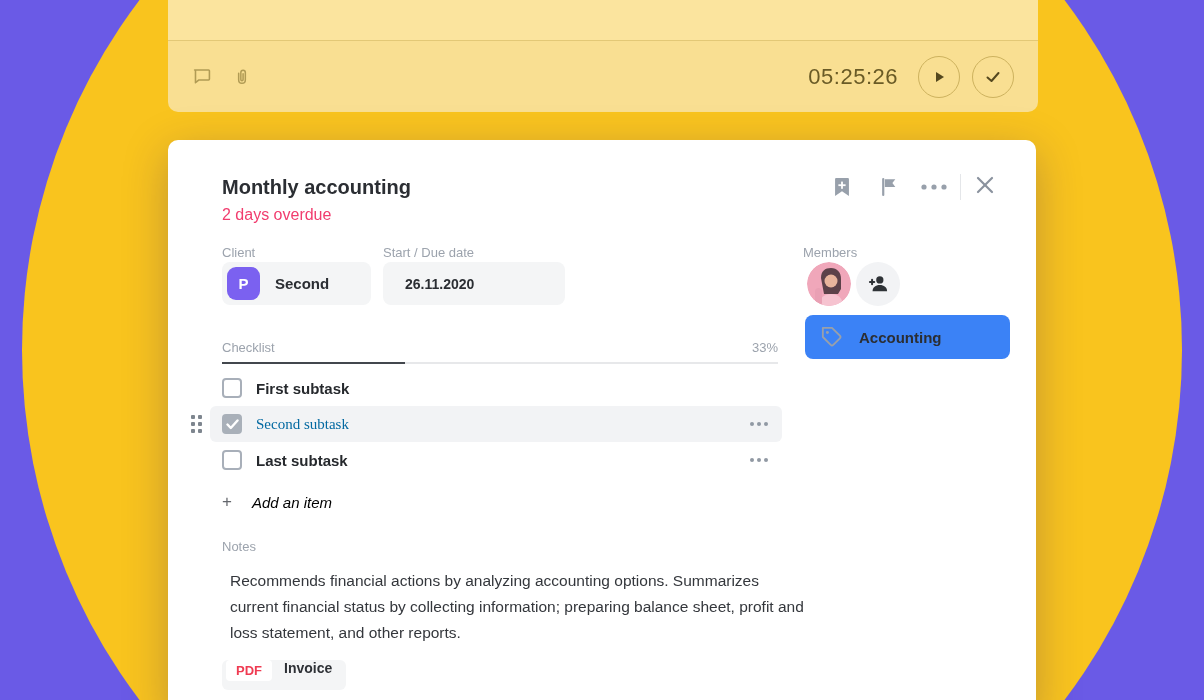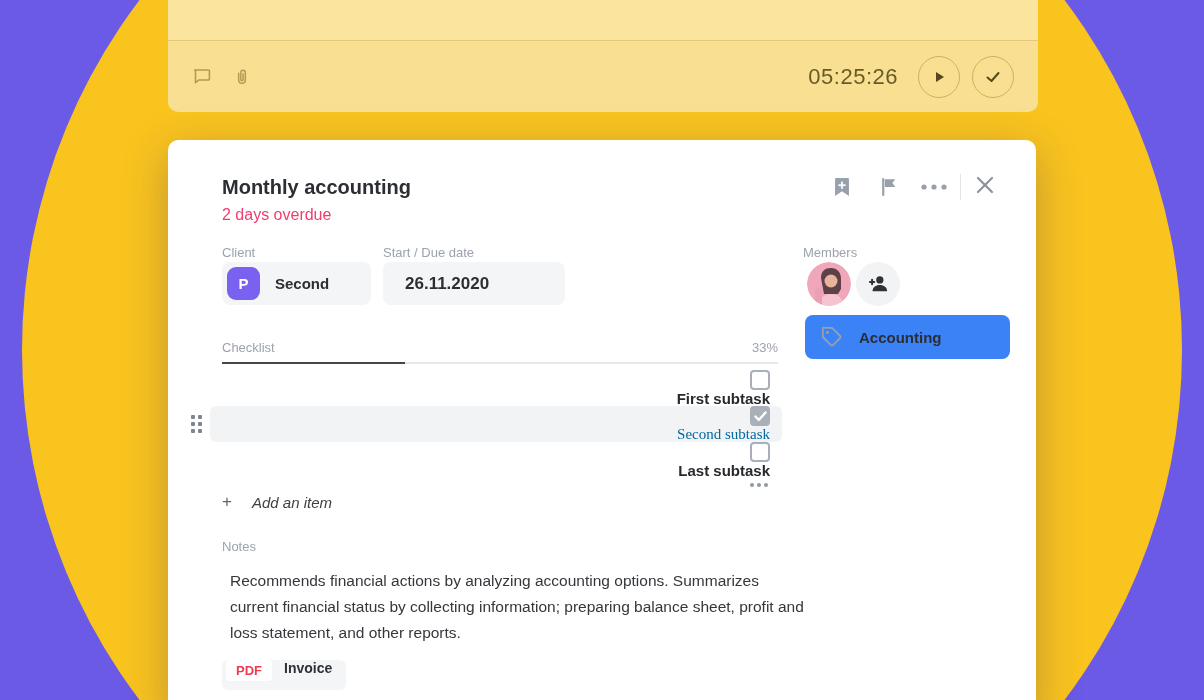--- a/index.html
+++ b/index.html
@@ -32,53 +32,53 @@
   .hicon { position:absolute; top:36px; width:22px; height:22px; display:flex;
     align-items:center; justify-content:center; cursor:pointer; }
   .hdr-divider { position:absolute; left:792px; top:34px; width:1px; height:26px; background:#E4E6E9; }
 
   .flabel { position:absolute; font-size:13px; color:#9CA3AD; }
   .field { position:absolute; top:122px; height:43px; background:#F4F5F6; border-radius:8px;
     display:flex; align-items:center; cursor:pointer; }
   .client-chip { width:33px; height:33px; margin-left:5px; border-radius:9px; background:#7B61F0;
     color:#fff; font-size:15px; font-weight:700; display:flex; align-items:center; justify-content:center; }
   .client-name { margin-left:15px; font-size:15px; font-weight:700; color:#2B2E33; }
-  .date-text { margin-left:22px; font-size:17px; font-weight:700; color:#2B2E33; }
+  .date-text { margin-left:22px; font-size:14px; font-weight:700; color:#2B2E33; }
 
   .avatar { position:absolute; left:639px; top:122px; width:44px; height:44px; border-radius:50%;
     overflow:hidden; cursor:pointer; }
   .add-member { position:absolute; left:688px; top:122px; width:44px; height:44px; border-radius:50%;
     background:#F2F3F5; display:flex; align-items:center; justify-content:center; cursor:pointer; }
 
   .tag-pill { position:absolute; left:637px; top:175px; width:205px; height:44px; background:#3b82f6;
     border-radius:8px; display:flex; align-items:center; padding:0 16px; cursor:pointer; }
   .tag-pill .tag-label { margin-left:16px; font-size:15px; font-weight:700; color:#2B2E33; }
 
   .check-header { position:absolute; left:54px; top:200px; width:556px; display:flex;
     justify-content:space-between; font-size:13px; color:#9CA3AD; }
   .progress-track { position:absolute; left:54px; top:222px; width:556px; height:2px; background:#E7E8EA; }
   .progress-fill { height:2px; background:#43474D; }
 
   .rows { position:absolute; left:42px; top:230px; width:572px; }
-  .row { height:36px; display:flex; align-items:flex-end; padding:0 12px; border-radius:6px; position:relative;flex-direction:column; }
+  .row { height:36px; display:flex; align-items:center; padding:0 12px; border-radius:6px; position:relative; }
   .row.hl { background:#F2F3F5; }
   .cbox { width:20px; height:20px; border:2px solid #A8AFB9; border-radius:4px; background:#fff;
     flex:0 0 20px; display:flex; align-items:center; justify-content:center; cursor:pointer; }
   .cbox.checked { background:#A9B0B9; border-color:#A9B0B9; }
   .row-label { margin-left:14px; font-size:15px; font-weight:600; color:#26292D; }
   .row.done .row-label { color:#0369a1; font-weight:400;font-family:Liberation Serif, serif; }
   .row-menu { margin-left:auto; display:flex; gap:3px; cursor:pointer; padding:4px 2px; }
   .row-menu i { width:4px; height:4px; border-radius:50%; background:#9199A3; display:block; }
   .drag-handle { position:absolute; left:-19px; top:9px; display:grid;
     grid-template-columns:4px 4px; grid-gap:3px; cursor:grab; }
   .drag-handle i { width:4px; height:4px; background:#7E868F; border-radius:1px; display:block; }
 
   .add-item { position:absolute; left:54px; top:352px; display:flex; align-items:center; gap:20px; cursor:pointer; }
   .add-plus { font-size:17px; color:#63666C; }
-  .add-text { font-size:15px; font-style:italic; color:#404040; }
+  .add-text { font-size:15px; font-style:italic; color:#000000; }
 
   .notes-label { left:54px; top:399px; }
   .notes-text { position:absolute; left:62px; top:428px; width:578px; font-size:15.5px;
     line-height:26px; color:#34373C; }
 
   .attach-pill { position:absolute; left:54px; top:520px; height:30px; background:#F4F5F6;
     border-radius:6px; display:inline-flex; align-items:flex-start; padding:0 14px 0 4px; cursor:pointer; }
   .attach-type { background:#fff; border-radius:4px; padding:3px 10px; font-size:13px;
     font-weight:700; color:#EF3B52; }
   .attach-name { margin-left:12px; font-size:14px; font-weight:600; color:#2E3136; }

